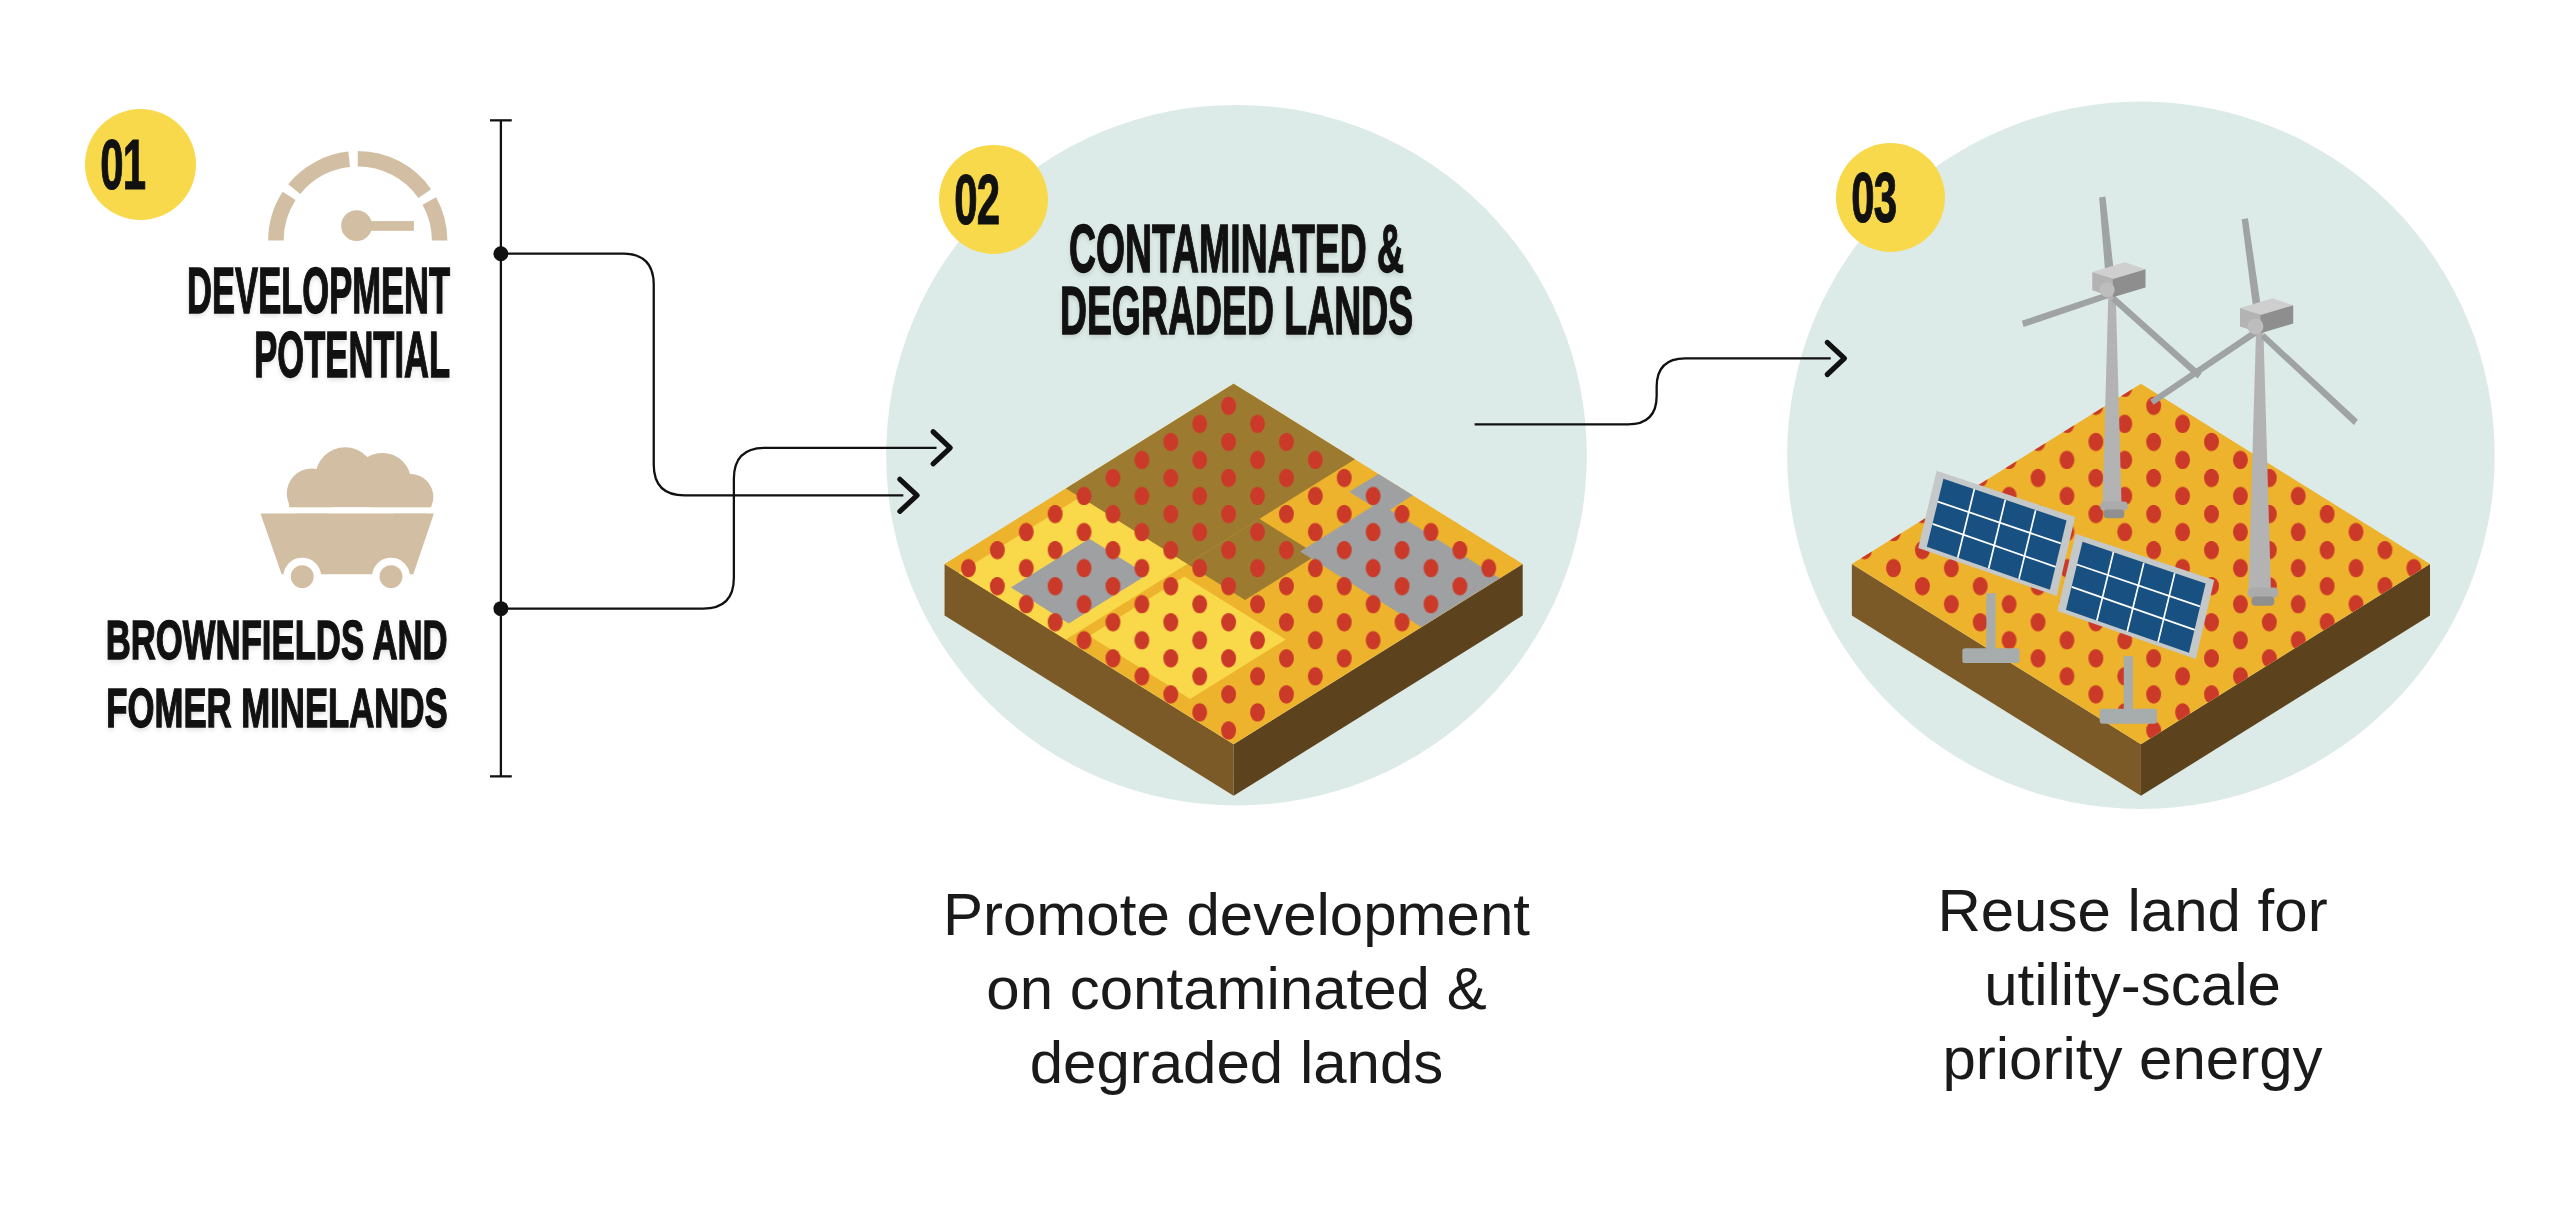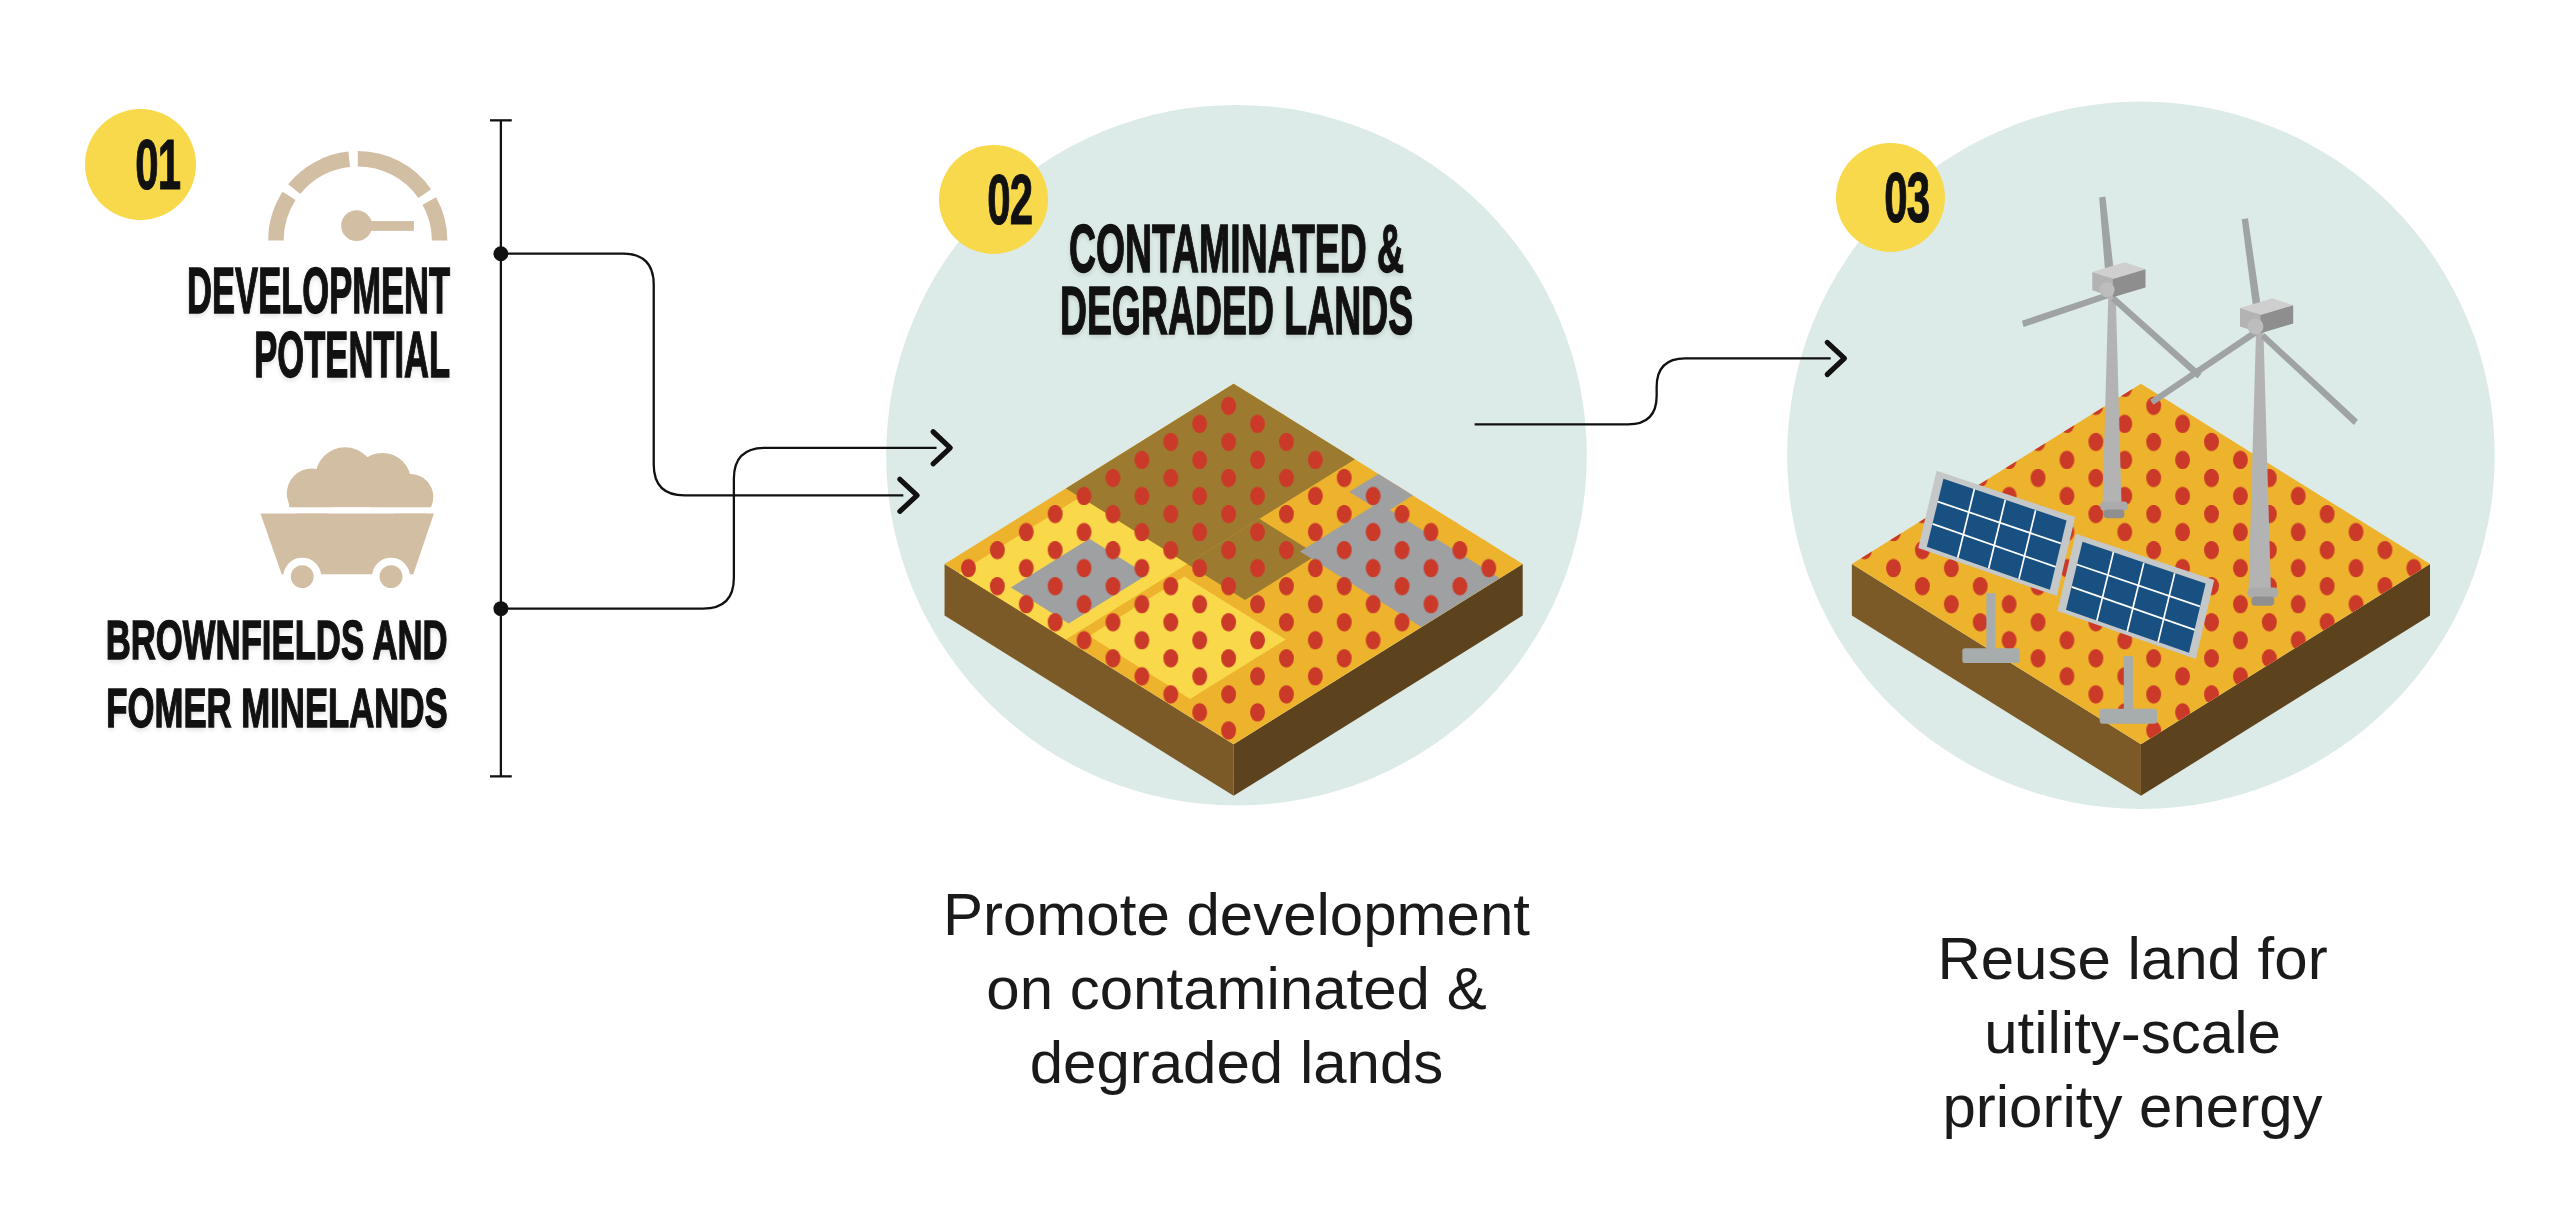--- a/index.html
+++ b/index.html
@@ -1,21 +1,21 @@
 <!DOCTYPE html>
 <html style="font-size:9.2px"><head>
 <meta charset="utf-8">
 <style>
   html,body{margin:0;padding:0;background:#ffffff;}
   .canvas{position:relative;width:2576px;height:1227px;background:#ffffff;overflow:hidden;
           font-family:"Liberation Sans","DejaVu Sans",sans-serif;}
   .gfx{position:absolute;left:0;top:0;}
 
   
-  .badge{position:absolute;background:#F8D94B;border-radius:50%;display:flex;align-items:center;justify-content:flex-end;}
+  .badge{position:absolute;background:#F8D94B;border-radius:50%;display:flex;align-items:center;justify-content:flex-start;}
   .badge.b1{left:85px;top:109px;width:111px;height:111px;}
   .badge.b2{left:939px;top:145px;width:109px;height:109px;}
   .badge.b3{left:1836px;top:143px;width:109px;height:109px;}
   .badge-num{font-size:70px;font-weight:700;color:#111;transform:scaleX(.60);letter-spacing:-1.1px;
              -webkit-text-stroke:1.1px #111;}
 
   
   .cond{position:absolute;color:#111;font-weight:700;-webkit-text-stroke:1.4px #111;
         text-shadow:0 2.9px 6.9px rgba(0,0,0,.13);white-space:nowrap;}
   .cond .line{white-space:nowrap;}
@@ -24,21 +24,21 @@
   .brown{top:606px;right:2128px;font-size:56px;line-height:68px;text-align:right;}
   .brown .inner{transform:scaleX(.62);transform-origin:right top;}
   .head2{top:217px;left:807px;width:859px;font-size:68px;line-height:62px;text-align:center;}
   .head2 .inner{transform:scaleX(.55);transform-origin:center top;}
 
   
   .caption{position:absolute;color:#1a1a1a;font-size:60px;line-height:74px;text-align:center;font-weight:400;}
   .caption .line{white-space:nowrap;}
   .cap1{top:852px;left:65px;width:687px;}
   .cap2{top:878px;left:893px;width:687px;}
-  .cap3{top:922px;left:1789px;width:687px;}
+  .cap3{top:874px;left:1789px;width:687px;}
 </style>
 </head>
 <body>
 
 <div class="canvas">
 
   <svg class="gfx" width="2576" height="1227" viewBox="0 0 4500 2143">
     <defs>
       <pattern id="isoDots" width="101" height="63" patternUnits="userSpaceOnUse">
         <ellipse cx="25.25" cy="15.75" rx="13" ry="16" fill="#CB3928"></ellipse>

